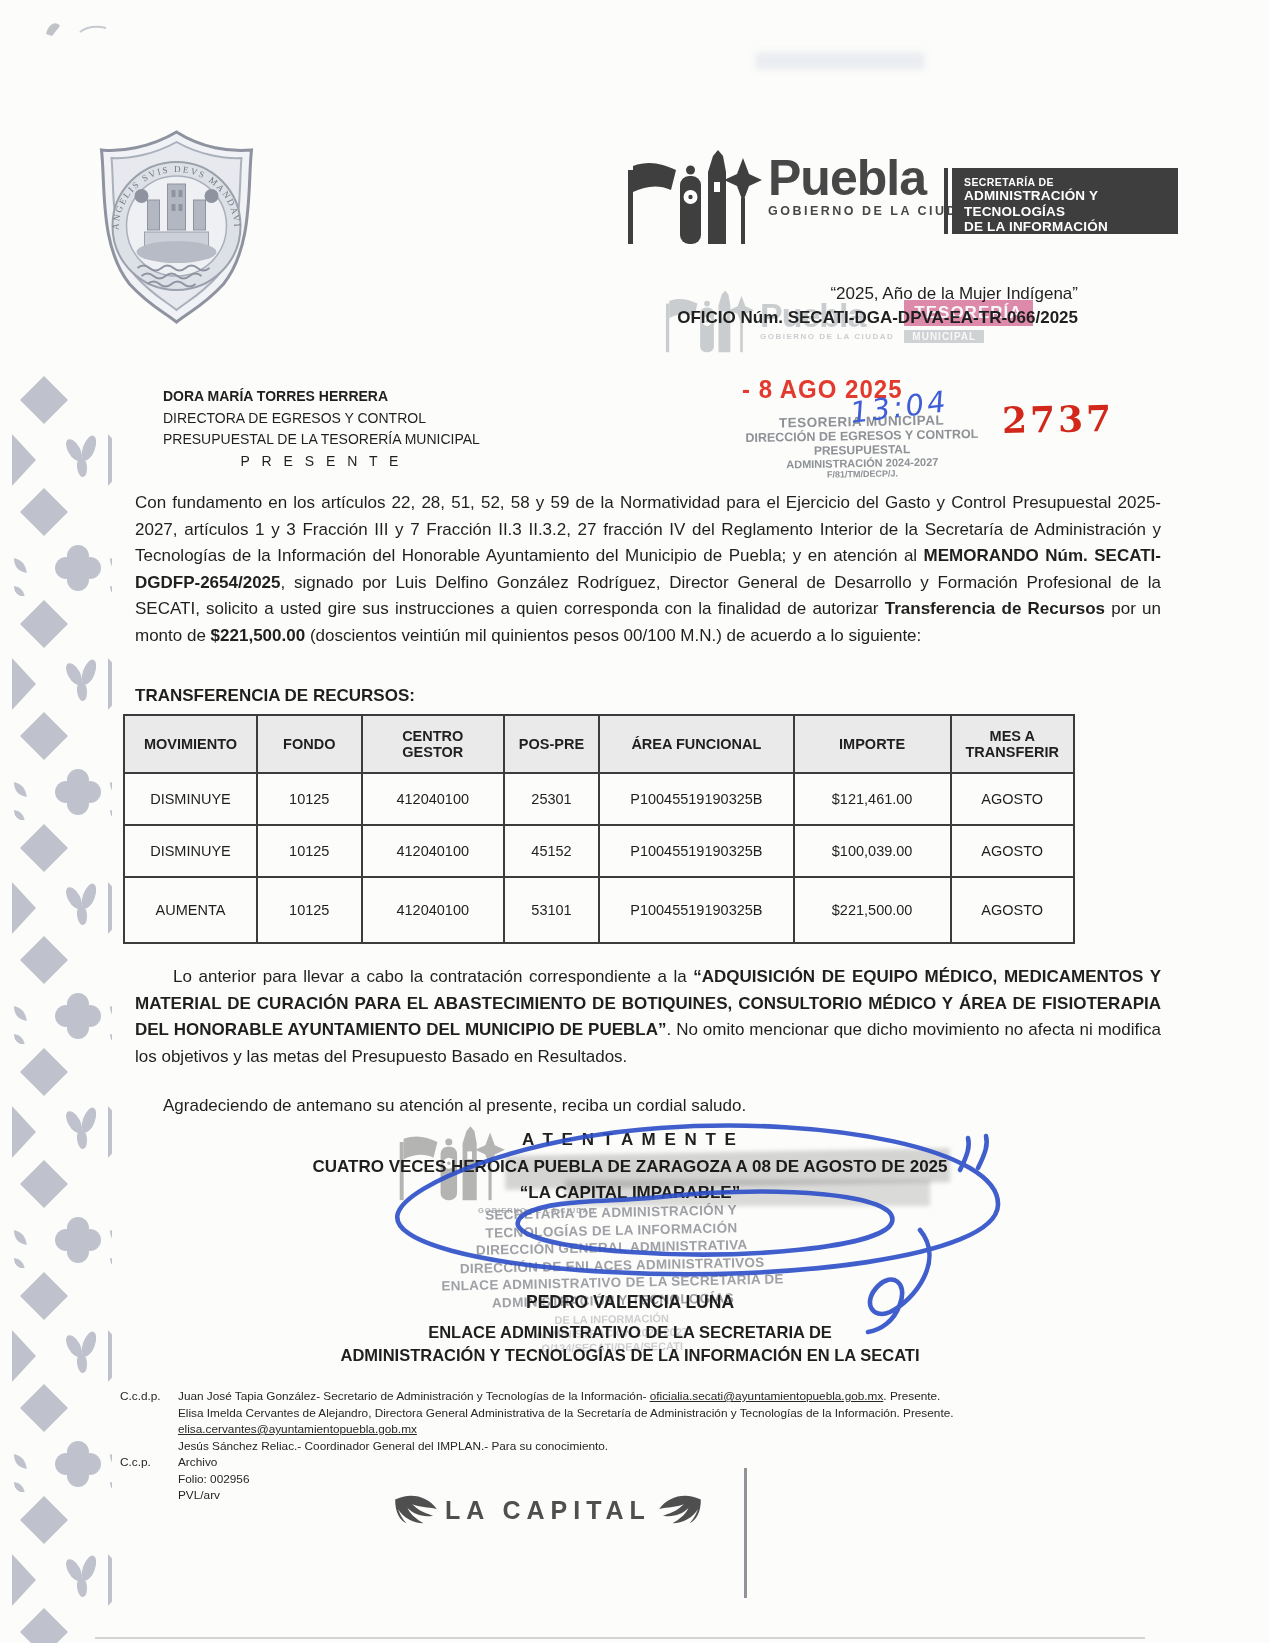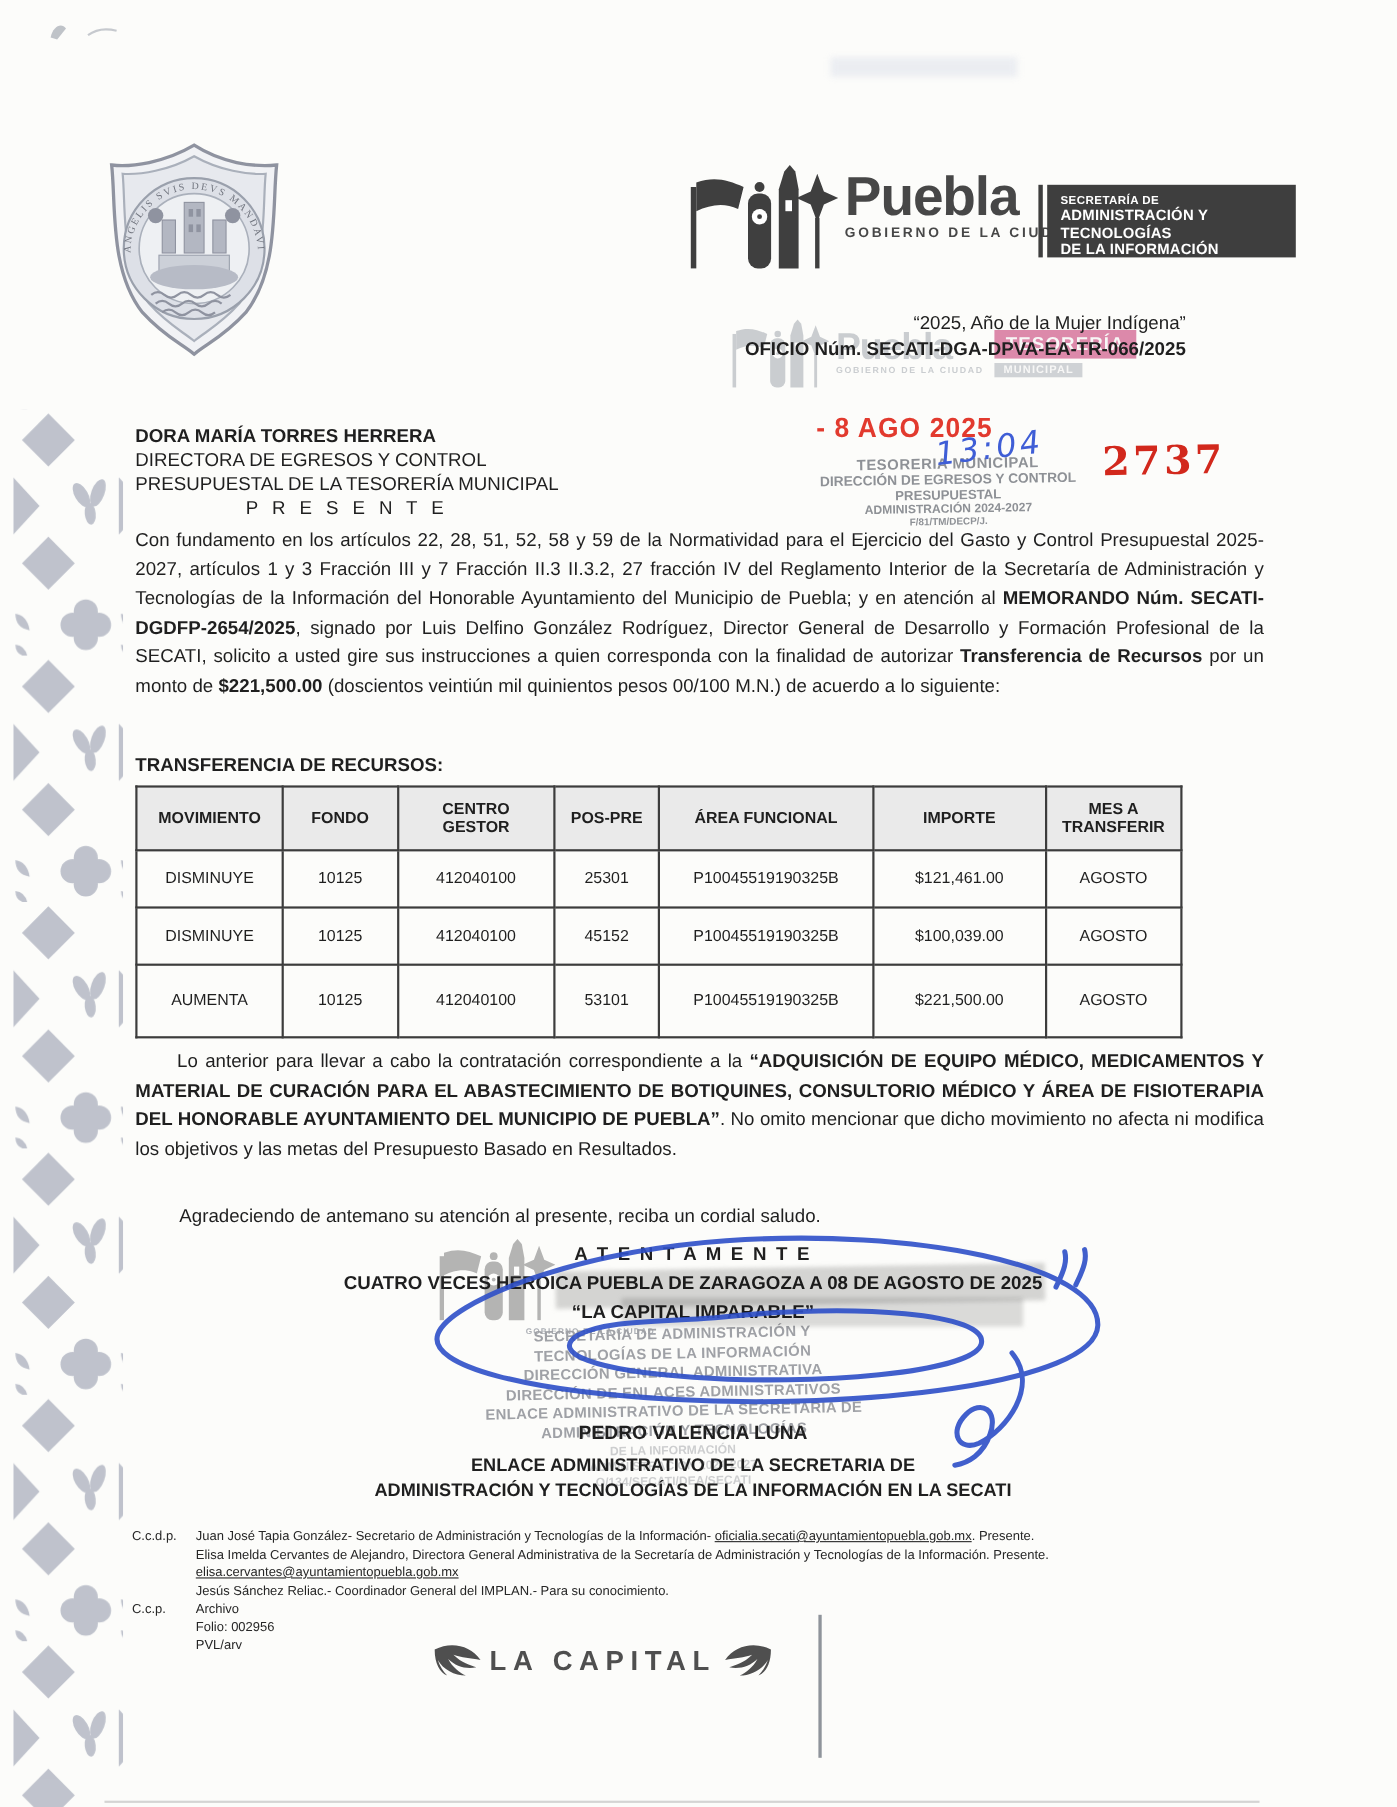--- a/index.html
+++ b/index.html
@@ -15,36 +15,36 @@
   .hdr-dept .l1{font-size:10.5px;font-weight:bold;letter-spacing:.4px;}
   .hdr-dept .l2,.hdr-dept .l3{font-size:13.5px;font-weight:bold;letter-spacing:.2px;line-height:15.5px;}
   .right-line{width:520px;text-align:right;font-size:17px;}
   
   .faded1{display:flex;align-items:flex-start;opacity:.5;filter:blur(.4px);}
   .faded1 .fbrand{font-size:34px;font-weight:bold;color:#9aa0a8;letter-spacing:-1px;line-height:34px;}
   .faded1 .ftag{font-size:8px;font-weight:bold;color:#9aa0a8;letter-spacing:1.5px;}
   .fbadge1{background:#be185d;color:#f4f4f4;font-weight:bold;font-size:17px;padding:3px 10px;letter-spacing:1px;}
   .fbadge2{background:#a4a9b1;color:#f4f4f4;font-weight:bold;font-size:10px;padding:1px 8px;letter-spacing:1px;display:inline-block;}
   
-  .recipient{font-size:17px;line-height:21.5px;}
+  .recipient{font-size:14px;line-height:21.5px;margin-left:40px;}
   .recipient .spaced{letter-spacing:4px;text-align:center;}
   
   .red-date{font-size:24px;font-weight:bold;color:#e23a2e;letter-spacing:1px;transform:scaleY(1.05);}
   .blue-time{font-family:"DejaVu Sans",sans-serif;font-style:italic;font-size:29px;color:#3f5ed6;
              transform:rotate(-7deg);letter-spacing:3px;}
   .gray-stamp{width:340px;text-align:center;color:#8e9196;font-weight:bold;transform:rotate(-1deg);}
   .gray-stamp .g1{font-size:13.5px;letter-spacing:.5px;}
   .gray-stamp .g2{font-size:12.5px;}
   .gray-stamp .g3{font-size:12px;}
   .gray-stamp .g4{font-size:11px;}
   .gray-stamp .g5{font-size:9px;}
   .folio-red{font-family:"DejaVu Serif",serif;font-weight:bold;font-size:36px;color:#d2281c;
              letter-spacing:3px;transform:rotate(-1deg);}
   
-  .para{width:1026px;text-align:justify;font-size:17px;line-height:26.6px;margin:0;}
+  .para{width:1026px;text-align:justify;font-size:17px;line-height:26.6px;margin:12px;}
   .indent{text-indent:38px;}
   .sec-title{font-size:17px;font-weight:bold;}
   
   table.tr-table{border-collapse:collapse;width:952px;font-size:14.5px;table-layout:fixed;}
   .tr-table th,.tr-table td{border:2px solid #3c3c3c;text-align:center;vertical-align:middle;padding:4px 6px;}
   .tr-table th{background:#eaeaea;font-weight:bold;height:48px;}
   .tr-table td{height:42px;}
   .tr-table tr.tall td{height:56px;}
   .tr-table th:nth-child(3) span{display:inline-block;max-width:72px;}
   .tr-table th:nth-child(7) span{display:inline-block;max-width:104px;}
@@ -209,21 +209,21 @@
     <div class="g3">PRESUPUESTAL</div>
     <div class="g4">ADMINISTRACIÓN 2024-2027</div>
     <div class="g5">F/81/TM/DECP/J.</div>
   </div>
   <div class="abs folio-red" style="left:1002px;top:398px;z-index:3;">2737</div>
 
   <p class="abs para" style="left:123px;top:478px;">
     <span>Con fundamento en los artículos 22, 28, 51, 52, 58 y 59 de la Normatividad para el Ejercicio del Gasto y Control Presupuestal 2025-2027, artículos 1 y 3 Fracción III y 7 Fracción II.3 II.3.2, 27 fracción IV del Reglamento Interior de la Secretaría de Administración y Tecnologías de la Información del Honorable Ayuntamiento del Municipio de Puebla; y en atención al </span><b>MEMORANDO Núm. SECATI-DGDFP-2654/2025</b><span>, signado por Luis Delfino González Rodríguez, Director General de Desarrollo y Formación Profesional de la SECATI, solicito a usted gire sus instrucciones a quien corresponda con la finalidad de autorizar </span><b>Transferencia de Recursos</b><span> por un monto de </span><b>$221,500.00</b><span> (doscientos veintiún mil quinientos pesos 00/100 M.N.) de acuerdo a lo siguiente:</span>
   </p>
 
-  <div class="abs sec-title" style="left:123px;top:686px;">TRANSFERENCIA DE RECURSOS:</div>
+  <div class="abs sec-title" style="left:135px;top:686px;">TRANSFERENCIA DE RECURSOS:</div>
 
   <table class="tr-table abs" style="left:123px;top:714px;">
     <colgroup>
       <col style="width:14%">
         <col style="width:11%">
         <col style="width:15%">
         <col style="width:10%">
       <col style="width:20.5%">
         <col style="width:16.5%">
         <col style="width:13%">

